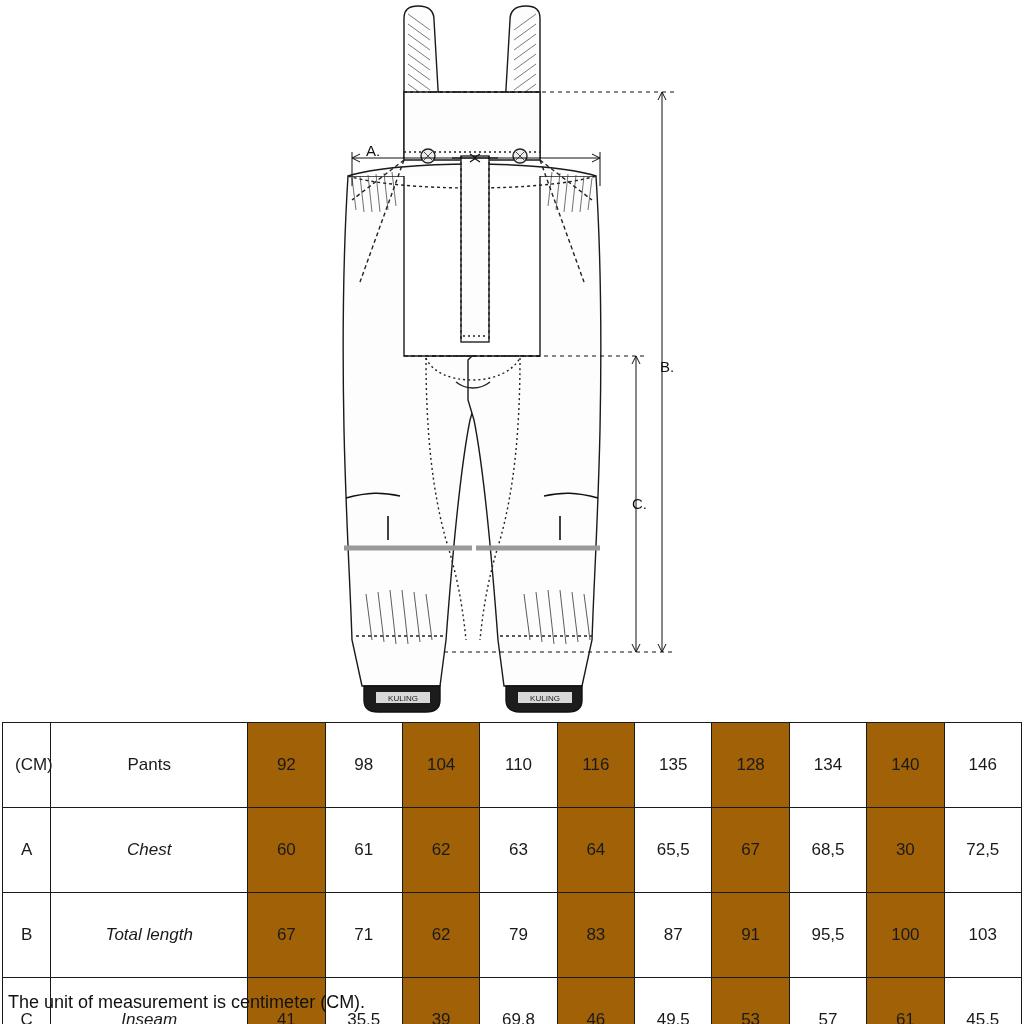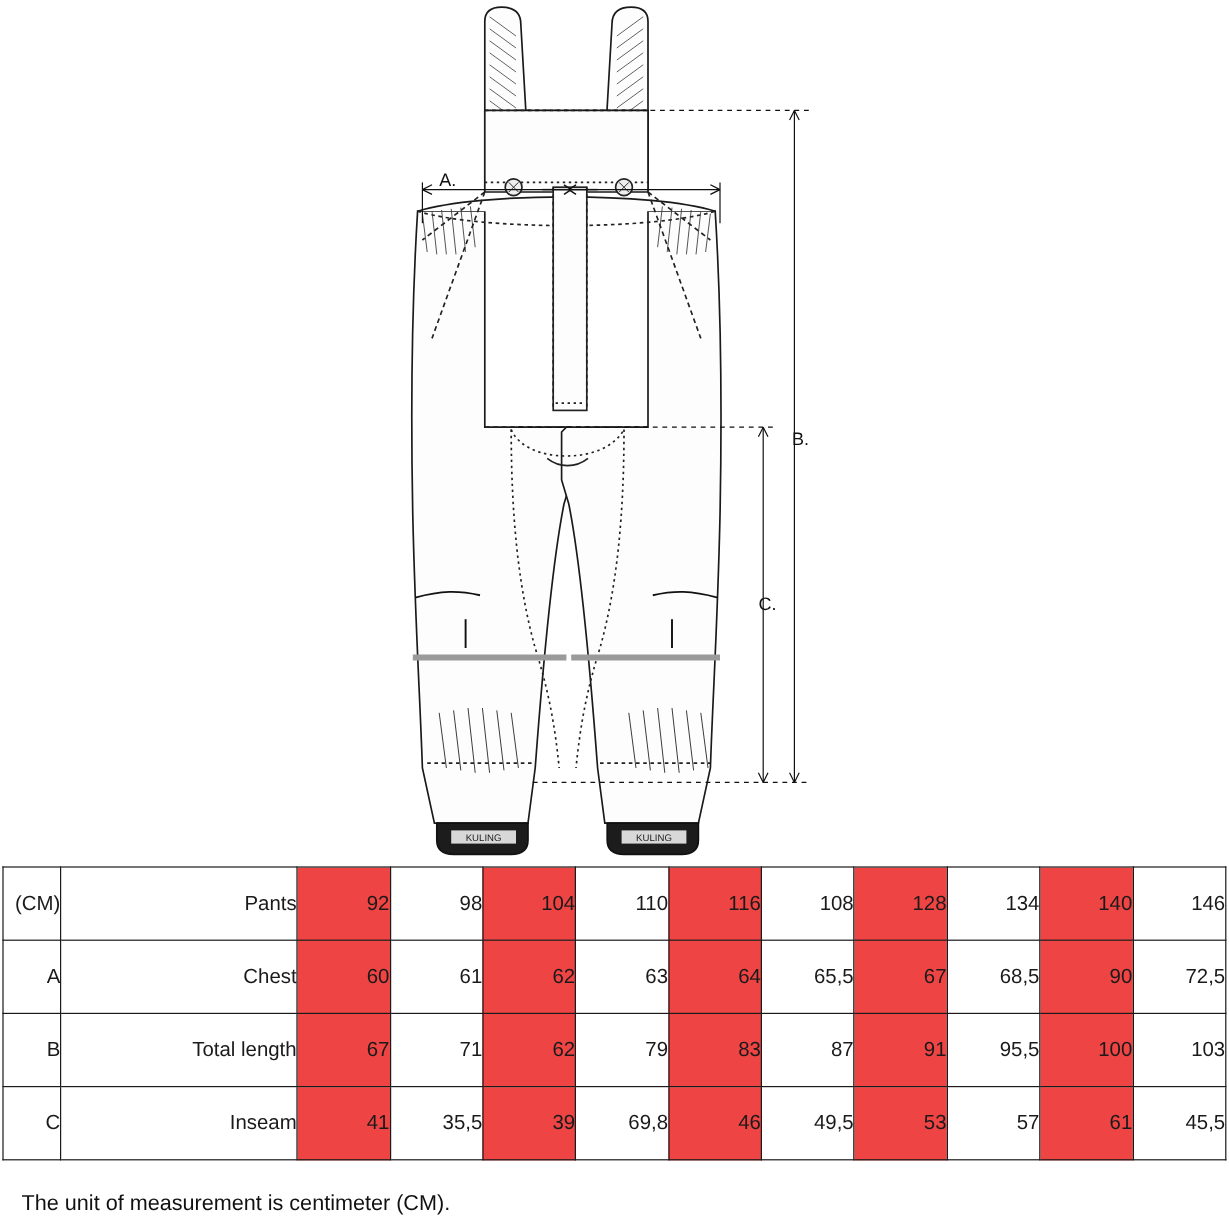--- a/index.html
+++ b/index.html
@@ -49,50 +49,51 @@
   }
   table.size-table {
     border-collapse: collapse;
     width: 1020px;
     margin-left: 2px;
     table-layout: fixed;
   }
   table.size-table td, table.size-table th {
     border: 1px solid #1a1a1a;
     height: 60px;
-    text-align: right;
+    text-align: center;
     font-size: 17px;
     font-weight: normal;
-    padding: 0;
+    padding: 12px;
     font-family: "Liberation Sans", sans-serif;
   }
   .col-code { width: 48px; }
   .col-name { width: 196px; }
   .col-size { width: 77px; }
 
   th.unit-cell {
     font-weight: normal;
     font-size: 17px;
     text-align: left;
     padding-left: 6px;
   }
   th.row-title, td.row-title {
     text-align: left;
     padding-left: 14px;
     font-weight: bold;
     font-size: 17px;
+    font-style: italic;
   }
   th.head-size {
     font-weight: bold;
     font-size: 17px;
   }
-  .shaded { background: #ef4444; }
+  .shaded { background: #a16207; }
   .footnote {
     position: absolute;
-    left: 18px;
+    left: 8px;
     top: 992px;
     font-size: 18px;
     font-family: "Liberation Sans", sans-serif;
     color: #111;
   }
 </style>
 </head>
 <body>
 
 <div class="page">
@@ -240,40 +241,40 @@
       </colgroup>
       <thead>
         <tr>
           <th class="unit-cell">(CM)</th>
           <th class="head-size">Pants</th>
           <th class="head-size shaded">92</th>
           <th class="head-size">98</th>
           <th class="head-size shaded">104</th>
           <th class="head-size">110</th>
           <th class="head-size shaded">116</th>
-          <th class="head-size">108</th>
+          <th class="head-size">135</th>
           <th class="head-size shaded">128</th>
           <th class="head-size">134</th>
           <th class="head-size shaded">140</th>
           <th class="head-size">146</th>
         </tr>
       </thead>
       <tbody>
         <tr>
           <td>A</td>
           <td class="row-title">Chest</td>
           <td class="shaded">60</td>
           <td>61</td>
           <td class="shaded">62</td>
           <td>63</td>
           <td class="shaded">64</td>
           <td>65,5</td>
           <td class="shaded">67</td>
           <td>68,5</td>
-          <td class="shaded">90</td>
+          <td class="shaded">30</td>
           <td>72,5</td>
         </tr>
         <tr>
           <td>B</td>
           <td class="row-title">Total length</td>
           <td class="shaded">67</td>
           <td>71</td>
           <td class="shaded">62</td>
           <td>79</td>
           <td class="shaded">83</td>

